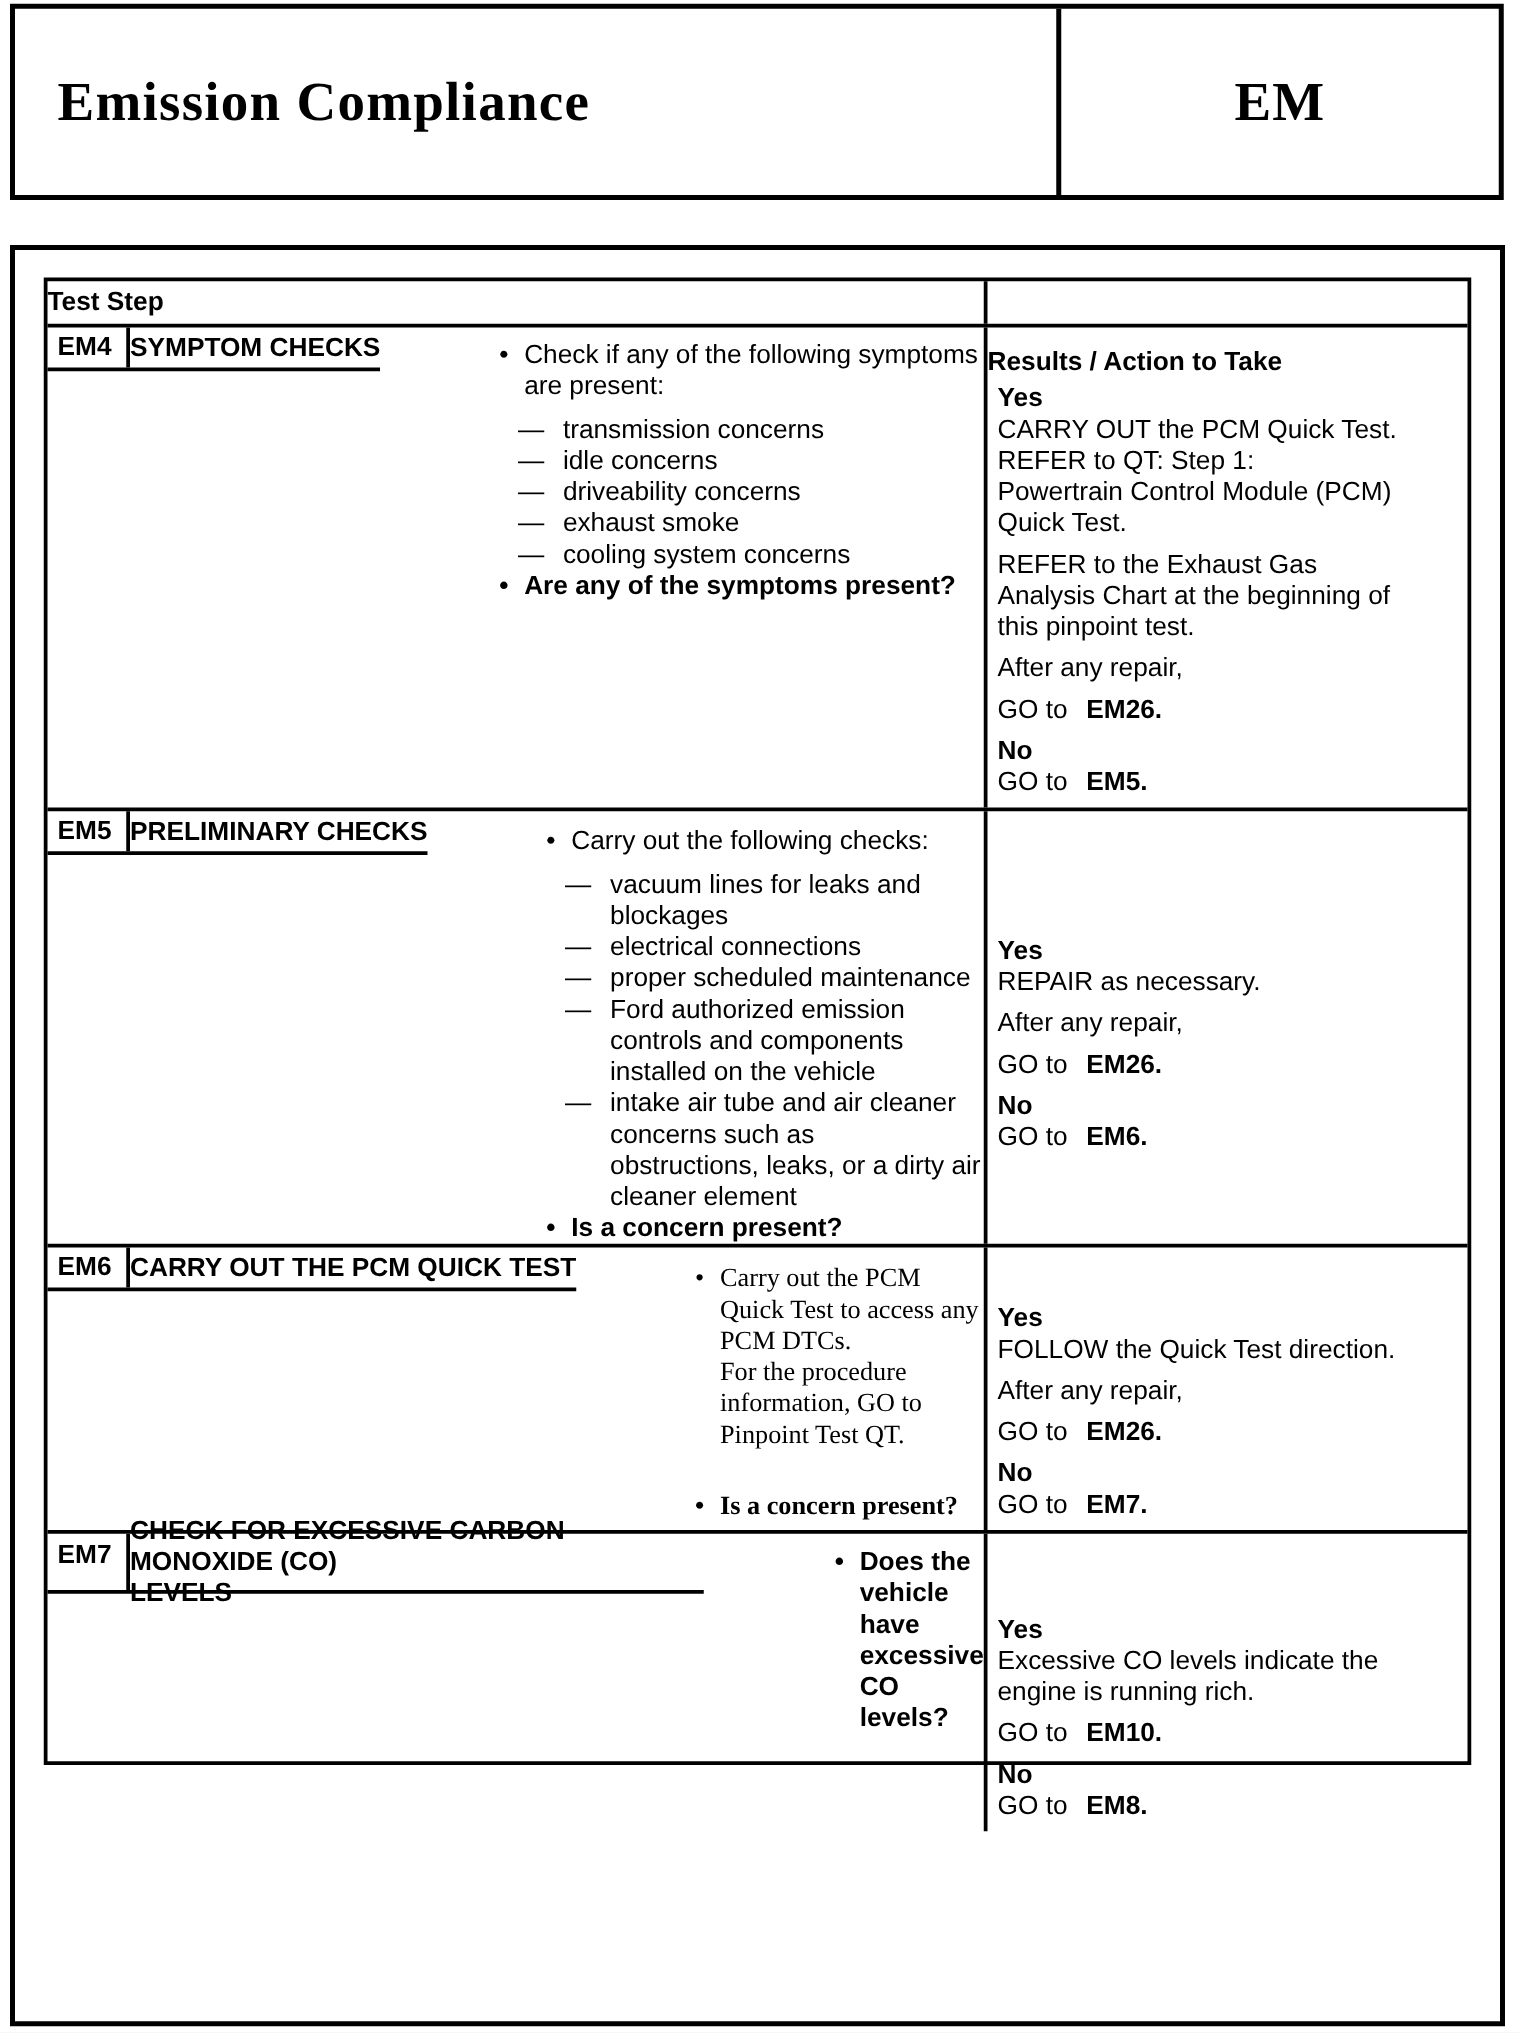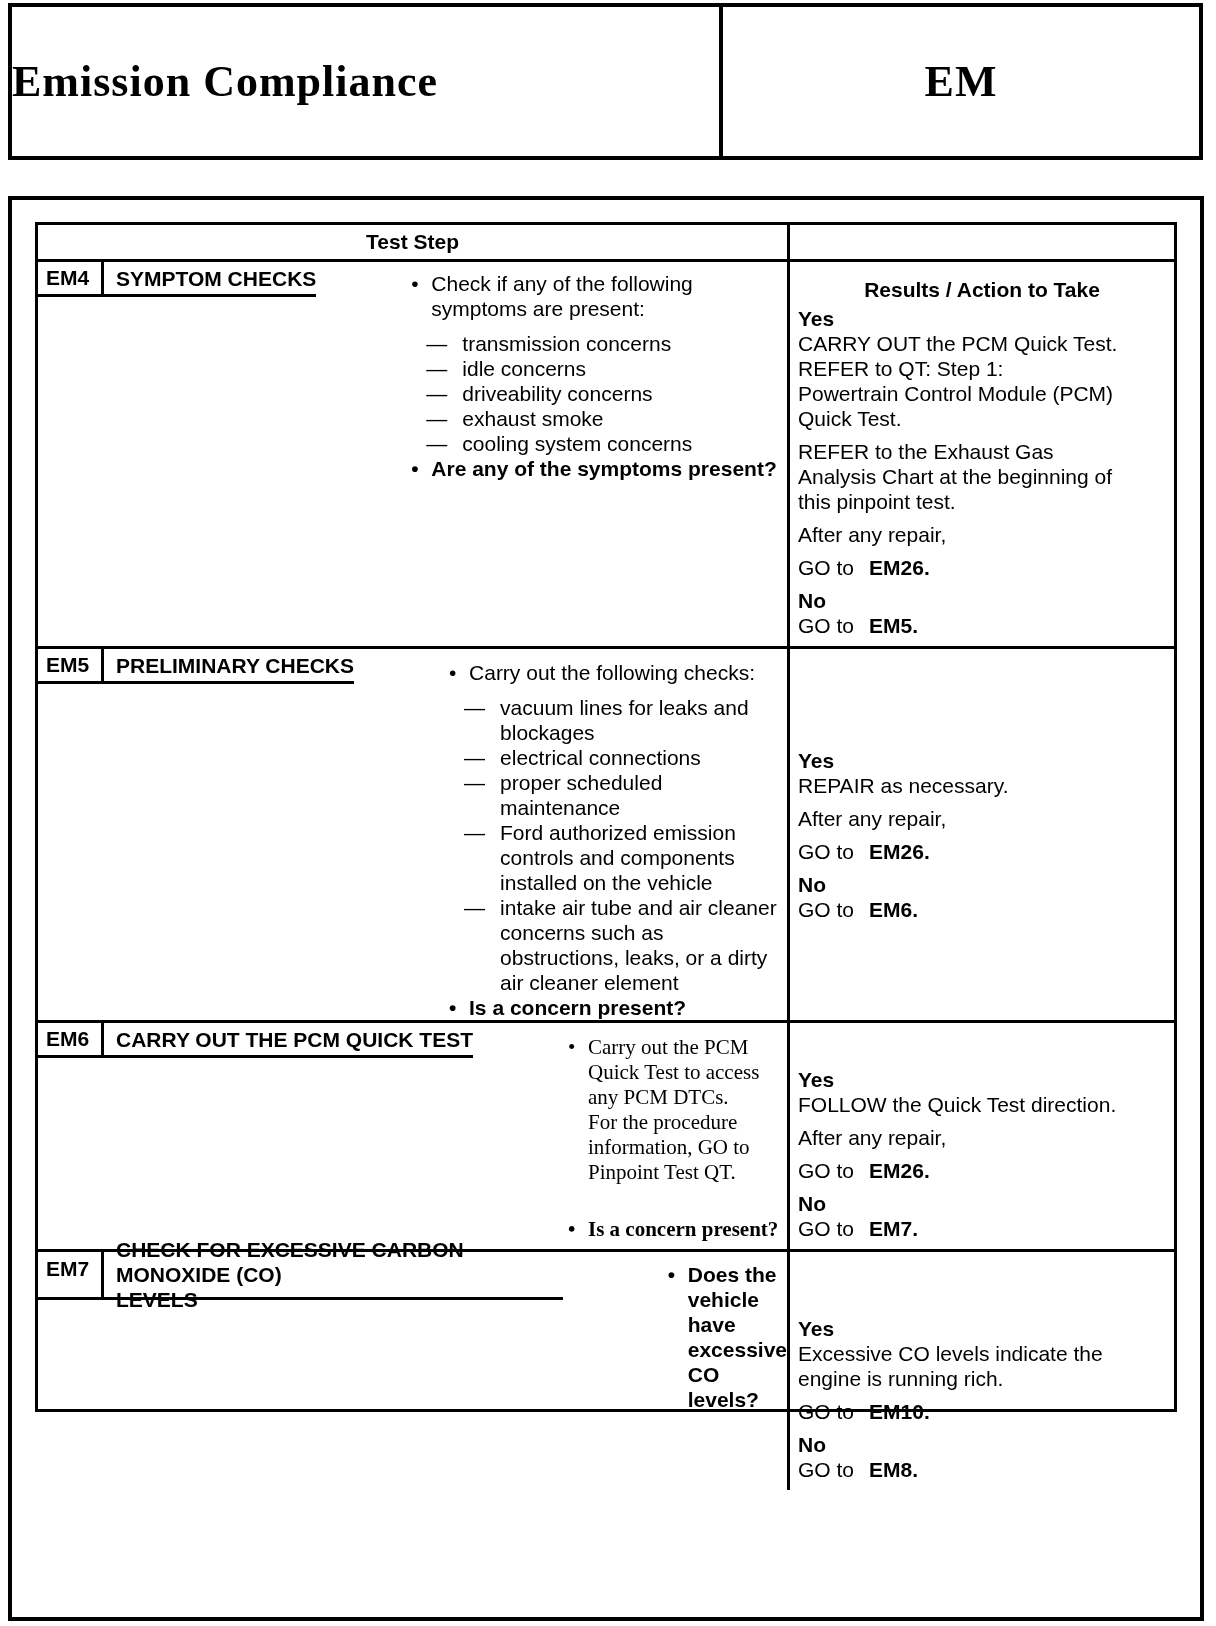--- a/index.html
+++ b/index.html
@@ -7,57 +7,57 @@
   .page {
     position:relative; width:1216px; height:1626px; background:#ffffff;
     font-family:"Liberation Sans", sans-serif; color:#000;
   }
   
   .header-box {
     position:absolute; left:8px; top:3px; width:1195px; height:157px;
     border:4px solid #000; display:flex;
   }
   .header-left {
-    width:707px; display:flex; align-items:center; text-align:right;
+    width:833px; display:flex; align-items:center; padding-left:34px;text-align:right;
   }
   .header-right {
     flex:1; border-left:4px solid #000; display:flex; align-items:center; justify-content:center;
   }
   .header-title, .header-code {
     font-family:"Liberation Serif", serif; font-weight:bold; font-size:44px; letter-spacing:1px;
   }
   
   .outer-box {
     position:absolute; left:8px; top:196px; width:1196px; height:1425px;
     border:4px solid #000;
   }
   
   .test-table {
     position:absolute; left:35px; top:222px; width:1142px; height:1190px;
     border:3px solid #000; display:flex; flex-direction:column;
   }
   .thead { display:flex; height:37px; border-bottom:3px solid #000; }
-  .th { font-weight:bold; font-size:21px; text-align:center; line-height:33px; }
+  .th { font-weight:bold; font-size:21px; line-height:33px; }
   .th-left { width:752px; border-right:3px solid #000; }
   .th-right { flex:1;margin-top:48px; }
 
   .group { display:flex; border-bottom:3px solid #000; }
   .group:last-child { border-bottom:none; flex:1; }
   .gleft { width:752px; border-right:3px solid #000; display:flex; flex-direction:row; }
   .gright { flex:1; padding-left:8px; padding-right:4px; font-size:21px; line-height:25px; }
 
   .t-row { display:flex; height:35px; border-bottom:3px solid #000; }
   .g3 .t-row { height:48px; }
   .id-cell {
     width:66px; border-right:3px solid #000; font-weight:bold; font-size:21px;
     padding-left:8px; display:flex; align-items:center;
   }
   .g3 .id-cell { align-items:flex-start; padding-top:5px; }
   .title-cell {
-    flex:1; font-weight:bold; font-size:21px; padding-left:12px;
+    flex:1; font-weight:bold; font-size:21px; padding-left:0;
     display:flex; align-items:center; white-space:pre-line; line-height:25px;
   }
   .body-cell { flex:1; font-size:21px; line-height:25px; }
   .b0 { padding-top:9px; } .b1 { padding-top:11px; }
   .b2 { padding-top:12px;font-family:Liberation Serif, serif; } .b3 { padding-top:10px;margin-left:10px; }
 
   .step { display:flex; }
   .step::before { flex:0 0 auto; }
   .step.bullet::before { content:"\2022"; margin-left:95px; width:20px; }
   .step.dash::before   { content:"\2014"; margin-left:110px; width:36px; }

